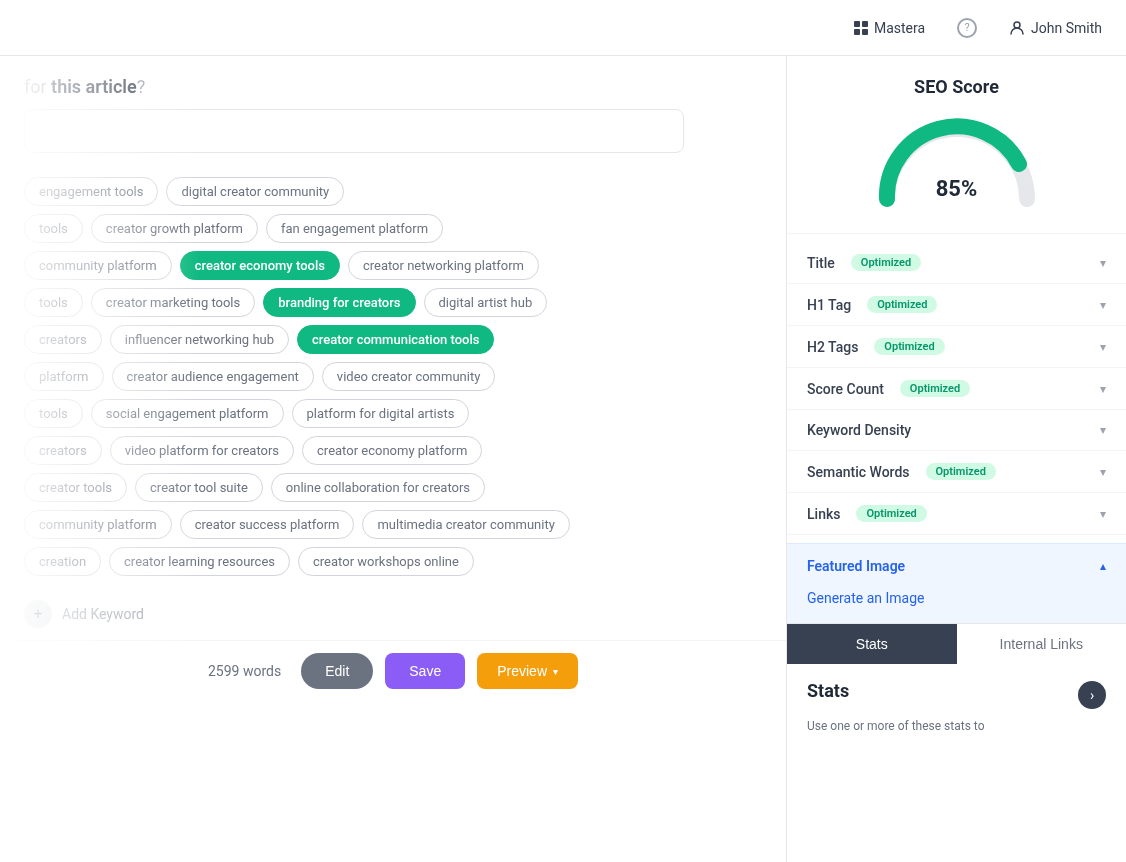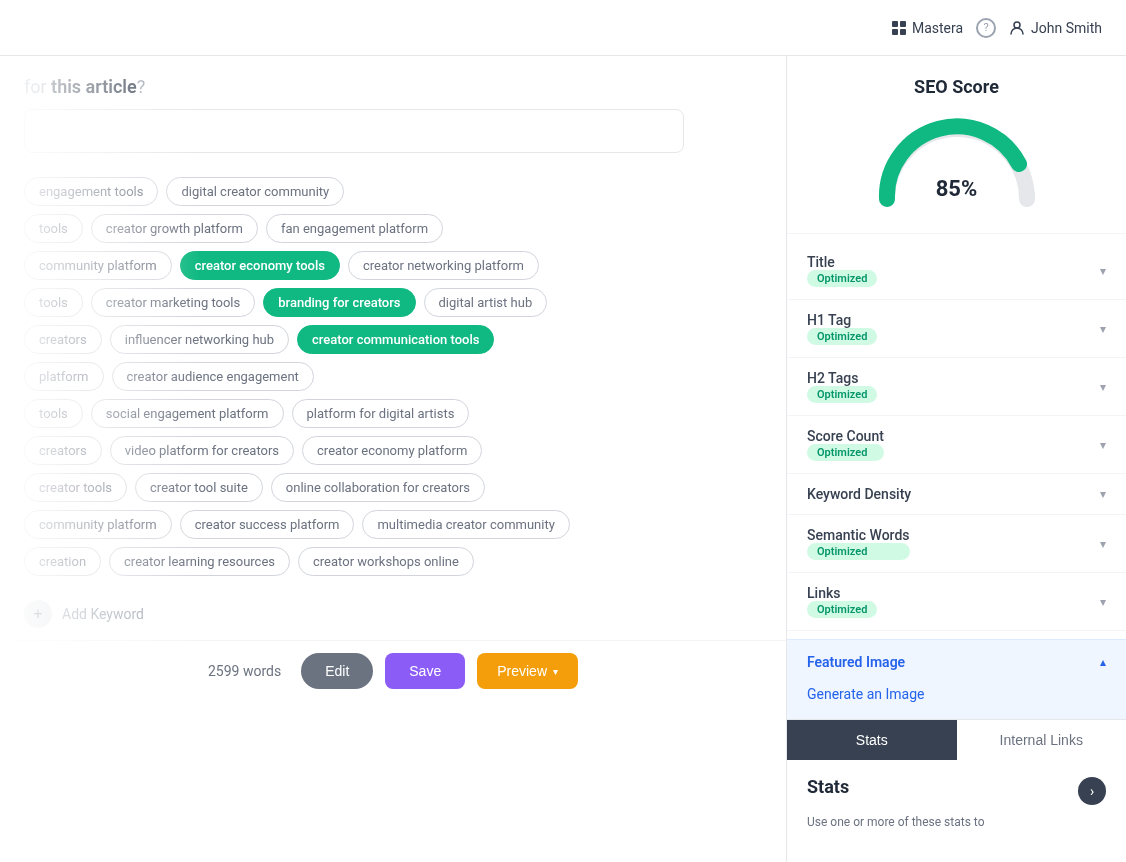--- a/index.html
+++ b/index.html
@@ -22,21 +22,21 @@
       display: flex;
       align-items: center;
       justify-content: flex-end;
       gap: 20px;
       position: relative;
       z-index: 10;
     }
     .header-nav {
       display: flex;
       align-items: center;
-      gap: 13px;
+      gap: 32px;
     }
     .header-mastera {
       display: flex;
       align-items: center;
       gap: 6px;
       font-size: 14px;
       color: #374151;
       cursor: pointer;
     }
     .grid-icon {
@@ -283,22 +283,22 @@
     .seo-row {
       display: flex;
       align-items: center;
       justify-content: space-between;
       padding: 12px 20px;
       border-bottom: 1px solid #f3f4f6;
       cursor: pointer;
     }
     .seo-row-left {
       display: flex;
-      gap: 0;
-      flex-direction: column;
+      align-items: center;
+      gap: 16px;
     }
     .seo-row-label {
       font-size: 14px;
       font-weight: 500;
       color: #374151;
     }
     .badge-optimized {
       padding: 2px 10px;
       border-radius: 12px;
       font-size: 11px;
@@ -458,20 +458,21 @@
 
       <div class="keywords-row">
         <div class="keyword-tag inactive">creators</div>
         <div class="keyword-tag inactive">influencer networking hub</div>
         <div class="keyword-tag active">creator communication tools</div>
       </div>
 
       <div class="keywords-row">
         <div class="keyword-tag inactive">platform</div>
         <div class="keyword-tag inactive">creator audience engagement</div>
+        <div class="keyword-tag inactive">video creator community</div>
       </div>
 
       <div class="keywords-row">
         <div class="keyword-tag inactive">tools</div>
         <div class="keyword-tag inactive">social engagement platform</div>
         <div class="keyword-tag inactive">platform for digital artists</div>
       </div>
 
       <div class="keywords-row">
         <div class="keyword-tag inactive">creators</div>

